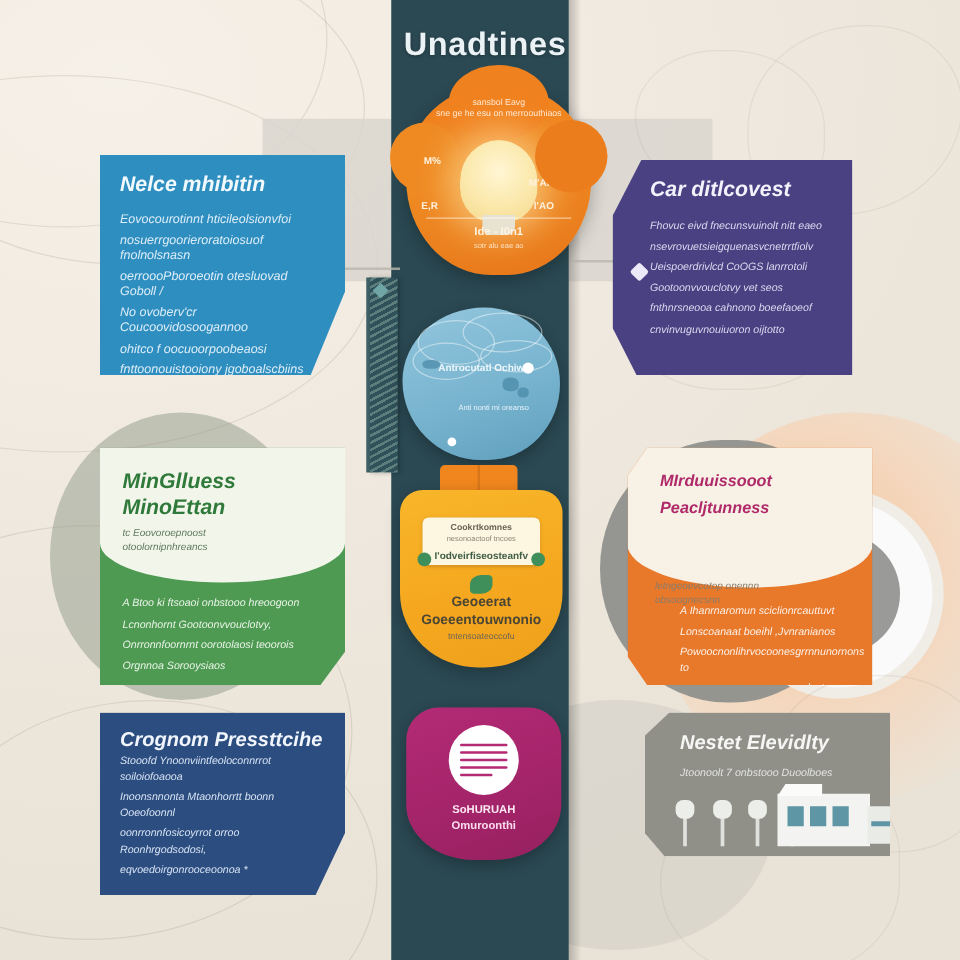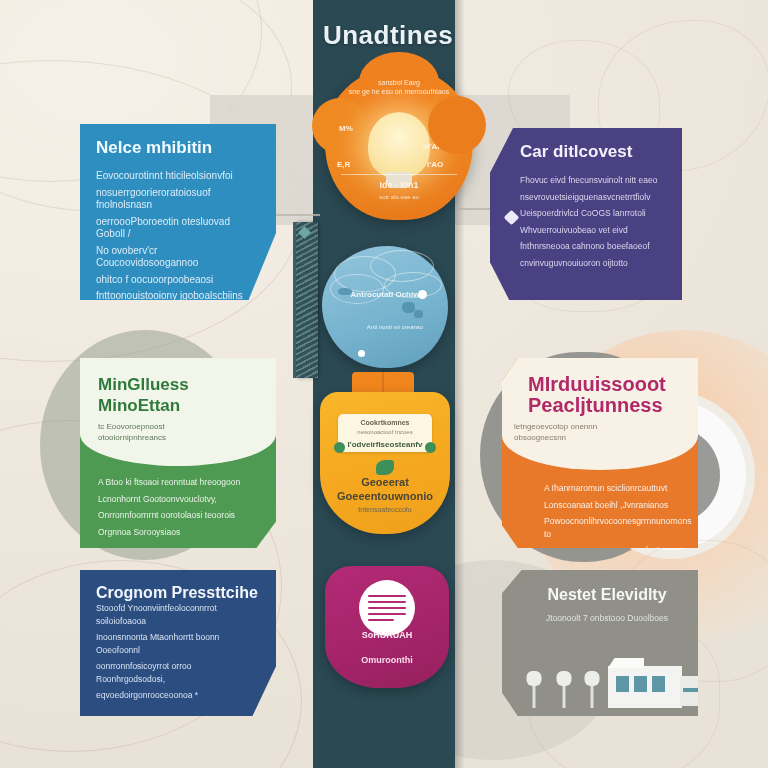--- a/index.html
+++ b/index.html
@@ -90,30 +90,30 @@
   .amber-t1{position:absolute;left:0;right:0;top:84px;text-align:center;color:#4a4535;font-size:11px;font-weight:700;}
   .amber-t2{position:absolute;left:0;right:0;top:98px;text-align:center;color:#4a4535;font-size:11px;font-weight:700;}
   .amber-t3{position:absolute;left:0;right:0;top:114px;text-align:center;color:#6d6553;font-size:7px;}
 
   .magenta{position:absolute;left:325px;top:566px;width:124px;height:122px;
     background:linear-gradient(160deg,#b32a75 0%,#a32469 60%,#96205f 100%);
     border-radius:26px 26px 44% 44%/26px 26px 36% 36%;box-shadow:0 4px 12px rgba(0,0,0,.28);}
   .mag-circle{position:absolute;left:50%;top:14px;transform:translateX(-50%);width:56px;height:56px;border-radius:50%;
     background:#fff;overflow:hidden;}
   .mag-line{position:absolute;left:9px;height:2px;background:#b32a75;border-radius:1px;}
-  .mag-t1{position:absolute;left:0;right:0;top:64px;text-align:center;color:#fde9f3;font-size:9px;font-weight:700;}
+  .mag-t1{position:absolute;left:0;right:0;top:76px;text-align:center;color:#fde9f3;font-size:9px;font-weight:700;}
   .mag-t2{position:absolute;left:0;right:0;top:89px;text-align:center;color:#fbdcec;font-size:9px;font-weight:700;}
 
   .footer{position:absolute;left:313px;top:716px;width:150px;height:32px;display:flex;align-items:center;
     justify-content:center;gap:7px;}
   .footer-dot{width:13px;height:13px;border-radius:50%;background:#fff;flex:none;}
   .footer-lbl{color:#eef4f6;font-size:14px;font-weight:700;}
 
   
-  .card{position:absolute;box-shadow:0 4px 13px rgba(0,0,0,.22);}
+  .card{position:absolute;box-shadow:0 4px 13px rgba(0,0,0,.22);font-style:italic;}
   .card-title{font-weight:700;}
   .card-body p{margin:0 0 4px 0;}
 
   .c-blue{left:80px;top:124px;width:196px;height:176px;background:#2e8ec0;
     clip-path:polygon(0 0, 100% 0, 100% 62%, 86% 100%, 0 100%);
     padding:14px 16px;box-sizing:border-box;color:#eaf5fb;}
   .c-blue .card-title{font-size:17px;color:#f2fafe;margin-bottom:12px;}
   .c-blue .card-body{font-size:10px;line-height:12.5px;color:#dcedf7;}
 
   .c-purple{left:490px;top:128px;width:192px;height:172px;background:#4a4183;
@@ -129,32 +129,32 @@
   .c-green .top{position:absolute;left:0;top:0;right:0;height:108px;background:#f1f5ea;
     border-radius:0 0 58% 58%/0 0 34% 34%;}
   .c-green .card-title{position:relative;padding:16px 18px 0;font-size:17px;color:#2f7a3a;line-height:21px;}
   .c-green .sub{position:relative;padding:5px 18px 0;font-size:8px;color:#5f7a5e;line-height:11px;}
   .c-green .card-body{position:absolute;left:18px;right:16px;top:118px;font-size:8.5px;line-height:12.5px;color:#eaf4e9;}
 
   .c-orange{left:502px;top:358px;width:196px;height:190px;background:#e8782a;overflow:hidden;
     clip-path:polygon(8% 0, 100% 0, 100% 100%, 8% 100%, 0 88%, 0 12%);}
   .c-orange .top{position:absolute;left:0;top:0;right:0;height:112px;background:#f7f1e6;
     border-radius:0 0 52% 52%/0 0 32% 32%;}
-  .c-orange .card-title{position:relative;padding:16px 16px 0 26px;font-size:20px;color:#b02a6a;line-height:21px;}
-  .c-orange .sub{position:relative;padding:5px 16px 0 12px;font-size:8px;color:#8a7c6a;line-height:11px;}
+  .c-orange .card-title{position:relative;padding:16px 16px 0 26px;font-size:13px;color:#b02a6a;line-height:21px;}
+  .c-orange .sub{position:relative;padding:5px 16px 0 22px;font-size:8px;color:#8a7c6a;line-height:11px;margin-top:42px;}
   .c-orange .card-body{position:absolute;left:26px;right:14px;top:124px;font-size:8.5px;line-height:12.5px;color:#fdf0e6;margin-left:16px;}
 
   .c-navy{left:80px;top:570px;width:196px;height:146px;background:#2c4d80;
     clip-path:polygon(0 0, 100% 0, 100% 66%, 88% 100%, 0 100%);
     padding:14px 16px;box-sizing:border-box;color:#e6eef8;}
   .c-navy .card-title{font-size:16px;color:#f1f6fc;margin-bottom:0;}
   .c-navy .card-body{font-size:8.5px;line-height:12.5px;color:#d7e3f2;}
 
-  .c-grey{left:502px;top:570px;width:196px;height:146px;background:#908f88;overflow:hidden;
-    clip-path:polygon(10% 0, 100% 0, 100% 100%, 8% 100%, 0 84%, 0 16%);text-align:center;}
+  .c-grey{left:516px;top:570px;width:196px;height:115px;background:#908f88;overflow:hidden;
+    clip-path:polygon(10% 0, 100% 0, 100% 100%, 8% 100%, 0 84%, 0 16%);}
   .c-grey .card-title{position:relative;padding:16px 14px 0 28px;font-size:16px;color:#f6f7f5;}
   .c-grey .sub{position:relative;padding:9px 14px 0 28px;font-size:8.5px;color:#e2e4df;}
   .scene{position:absolute;left:14px;right:8px;bottom:6px;height:56px;}
   .pin{position:absolute;bottom:2px;}
   .pin i{position:absolute;left:50%;bottom:0;width:3px;height:26px;background:#dfe1dc;transform:translateX(-50%);}
   .pin b{position:absolute;left:50%;bottom:22px;width:15px;height:15px;border-radius:40%;background:#eceee9;
     transform:translateX(-50%);}
   .bldg{position:absolute;right:8px;bottom:2px;width:74px;height:42px;background:#f3f4f1;}
   .bldg-roof{position:absolute;left:0;top:-8px;width:36px;height:10px;background:#fbfbf9;
     clip-path:polygon(18% 0,100% 0,100% 100%,0 100%);}
@@ -279,38 +279,38 @@
     </div>
   </div>
 
   <div class="card c-purple">
     <div class="diamond"></div>
     <div class="card-title">Car ditlcovest</div>
     <div class="card-body">
       <p>Fhovuc eivd fnecunsvuinolt nitt eaeo</p>
       <p>nsevrovuetsieigquenasvcnetrrtfiolv</p>
       <p>Ueispoerdrivlcd CoOGS lanrrotoli</p>
-      <p>Whvuerrouivuobeao vet eivd</p>
+      <p>Gootoonvvouclotvy vet seos</p>
       <p>fnthnrsneooa cahnono boeefaoeof</p>
       <p>cnvinvuguvnouiuoron  oijtotto</p>
     </div>
   </div>
 
   <div class="card c-green">
     <div class="top"></div>
     <div class="card-title">
       <div>MinGlluess</div>
       <div>MinoEttan</div>
     </div>
     <div class="sub">
       <div>tc  Eoovoroepnoost</div>
       <div>otoolornipnhreancs</div>
     </div>
     <div class="card-body">
-      <p>A  Btoo ki ftsoaoi reonntuat  hreoogoon</p>
+      <p>A  Btoo ki ftsoaoi onbstooo  hreoogoon</p>
       <p>Lcnonhornt Gootoonvvouclotvy,</p>
       <p>Onrronnfoornrnt oorotolaosi  teoorois</p>
       <p>Orgnnoa  Sorooysiaos</p>
     </div>
   </div>
 
   <div class="card c-orange">
     <div class="top"></div>
     <div class="card-title">
       <div>MIrduuissooot</div>

